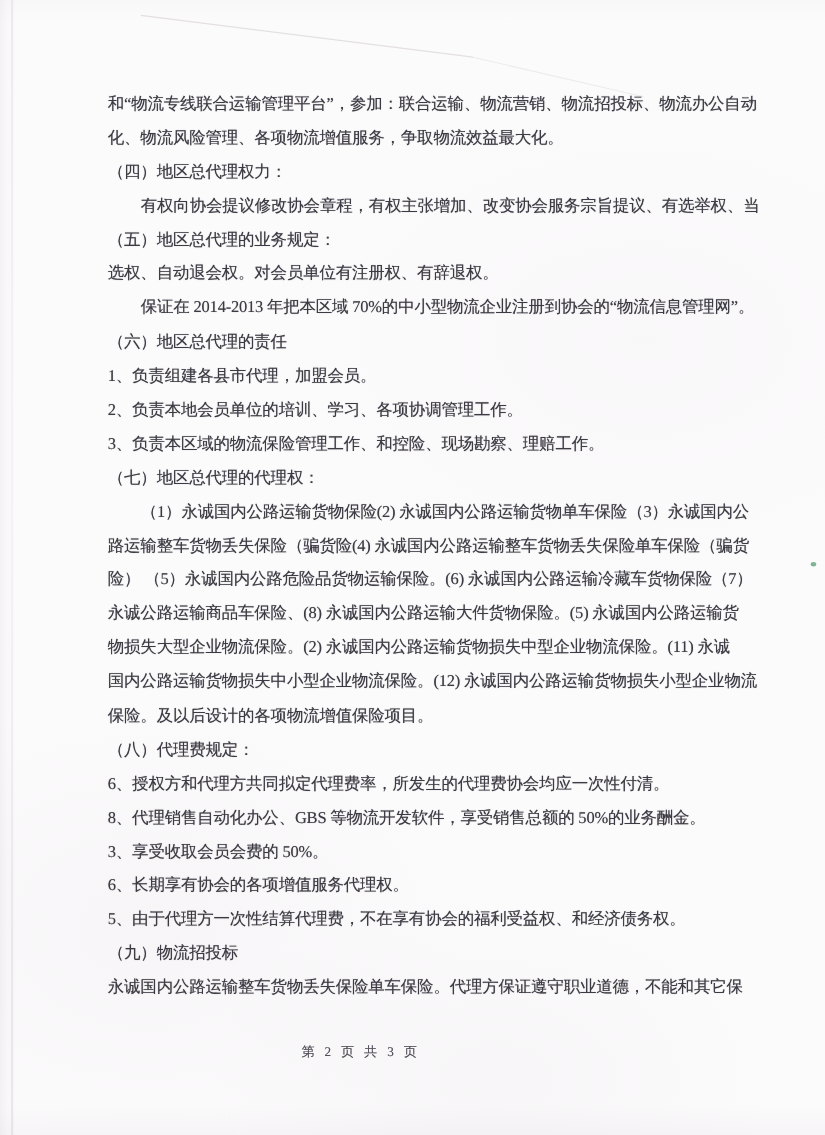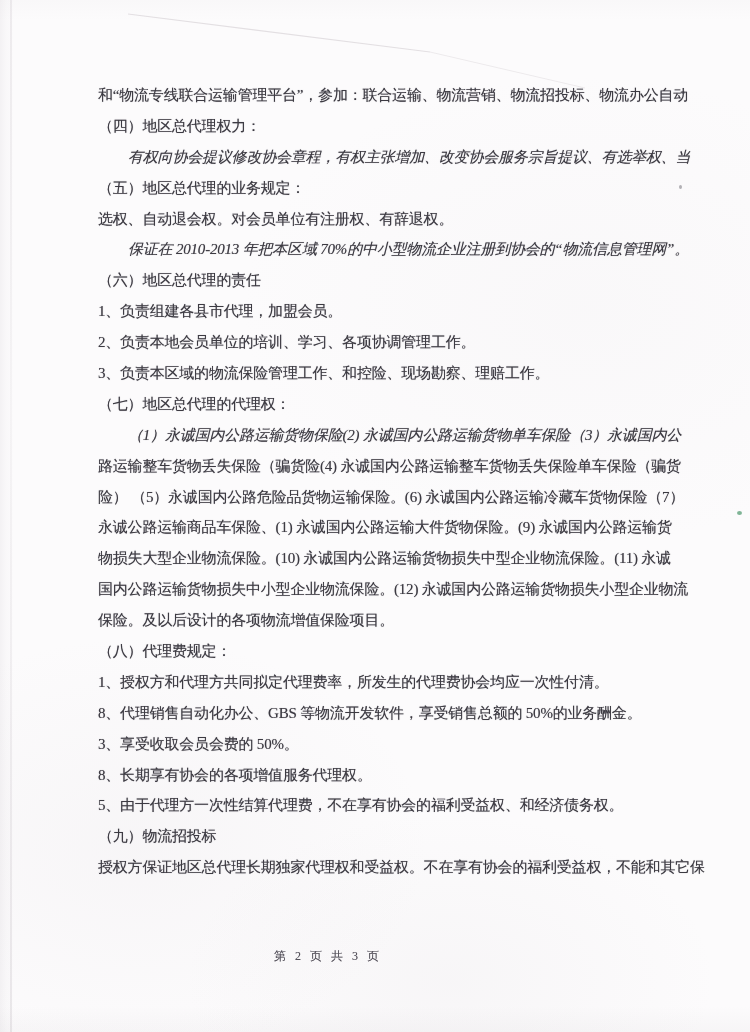--- a/index.html
+++ b/index.html
@@ -68,21 +68,20 @@
     height: 30.9px;
     line-height: 30.9px;
     font-size: 15px;
     letter-spacing: -0.2px;
     white-space: nowrap;
     color: #3c3a42;
     text-shadow: 0 0 0.8px rgba(62,60,70,0.55);
   }
   .doc-line.indent {
     padding-left: 30px;
-    font-style: italic;
   }
 
   .footer {
     position: absolute;
     left: 0;
     top: 948px;
     width: 656px;
     text-align: center;
     font-size: 12px;
     letter-spacing: 3px;
@@ -102,42 +101,43 @@
     <line x1="430" y1="52" x2="585" y2="88" stroke="#d6d1d5" stroke-width="1" opacity="0.4"></line>
   </svg>
 
   <span class="speck dark-1"></span>
   <span class="speck dark-2"></span>
   <span class="speck green-1"></span>
 
   <div class="doc-body">
 
   <div class="doc-line">和“物流专线联合运输管理平台”，参加：联合运输、物流营销、物流招投标、物流办公自动</div>
+      <div class="doc-line">化、物流风险管理、各项物流增值服务，争取物流效益最大化。</div>
       <div class="doc-line">（四）地区总代理权力：</div>
       <div class="doc-line indent">有权向协会提议修改协会章程，有权主张增加、改变协会服务宗旨提议、有选举权、当</div>
       <div class="doc-line">（五）地区总代理的业务规定：</div>
       <div class="doc-line">选权、自动退会权。对会员单位有注册权、有辞退权。</div>
-      <div class="doc-line indent">保证在 2010-2013 年把本区域 70%的中小型物流企业注册到协会的“物流信息管理网”。</div>
+      <div class="doc-line indent">保证在 2014-2013 年把本区域 70%的中小型物流企业注册到协会的“物流信息管理网”。</div>
       <div class="doc-line">（六）地区总代理的责任</div>
       <div class="doc-line">1、负责组建各县市代理，加盟会员。</div>
       <div class="doc-line">2、负责本地会员单位的培训、学习、各项协调管理工作。</div>
       <div class="doc-line">3、负责本区域的物流保险管理工作、和控险、现场勘察、理赔工作。</div>
       <div class="doc-line">（七）地区总代理的代理权：</div>
       <div class="doc-line indent">（1）永诚国内公路运输货物保险(2) 永诚国内公路运输货物单车保险（3）永诚国内公</div>
       <div class="doc-line">路运输整车货物丢失保险（骗货险(4) 永诚国内公路运输整车货物丢失保险单车保险（骗货</div>
       <div class="doc-line">险） （5）永诚国内公路危险品货物运输保险。(6) 永诚国内公路运输冷藏车货物保险（7）</div>
-      <div class="doc-line">永诚公路运输商品车保险、(1) 永诚国内公路运输大件货物保险。(9) 永诚国内公路运输货</div>
-      <div class="doc-line">物损失大型企业物流保险。(10) 永诚国内公路运输货物损失中型企业物流保险。(11) 永诚</div>
+      <div class="doc-line">永诚公路运输商品车保险、(8) 永诚国内公路运输大件货物保险。(5) 永诚国内公路运输货</div>
+      <div class="doc-line">物损失大型企业物流保险。(2) 永诚国内公路运输货物损失中型企业物流保险。(11) 永诚</div>
       <div class="doc-line">国内公路运输货物损失中小型企业物流保险。(12) 永诚国内公路运输货物损失小型企业物流</div>
       <div class="doc-line">保险。及以后设计的各项物流增值保险项目。</div>
       <div class="doc-line">（八）代理费规定：</div>
-      <div class="doc-line">1、授权方和代理方共同拟定代理费率，所发生的代理费协会均应一次性付清。</div>
+      <div class="doc-line">6、授权方和代理方共同拟定代理费率，所发生的代理费协会均应一次性付清。</div>
       <div class="doc-line">8、代理销售自动化办公、GBS 等物流开发软件，享受销售总额的 50%的业务酬金。</div>
       <div class="doc-line">3、享受收取会员会费的 50%。</div>
-      <div class="doc-line">8、长期享有协会的各项增值服务代理权。</div>
+      <div class="doc-line">6、长期享有协会的各项增值服务代理权。</div>
       <div class="doc-line">5、由于代理方一次性结算代理费，不在享有协会的福利受益权、和经济债务权。</div>
       <div class="doc-line">（九）物流招投标</div>
-      <div class="doc-line">授权方保证地区总代理长期独家代理权和受益权。不在享有协会的福利受益权，不能和其它保</div>
+      <div class="doc-line">永诚国内公路运输整车货物丢失保险单车保险。代理方保证遵守职业道德，不能和其它保</div>
     </div>
 
   <div class="footer">第 2 页 共 3 页</div>
 
 </div>
 
 </body></html>

